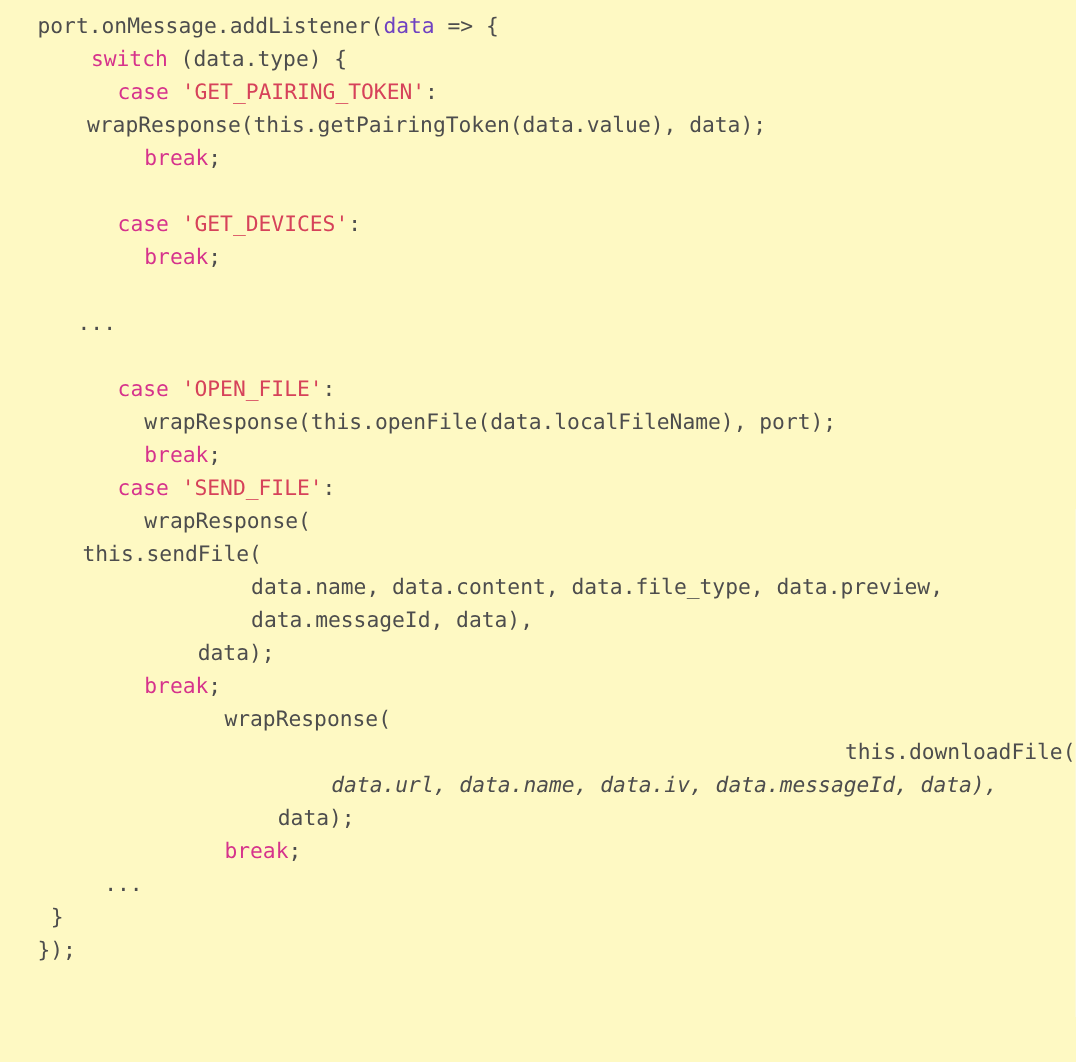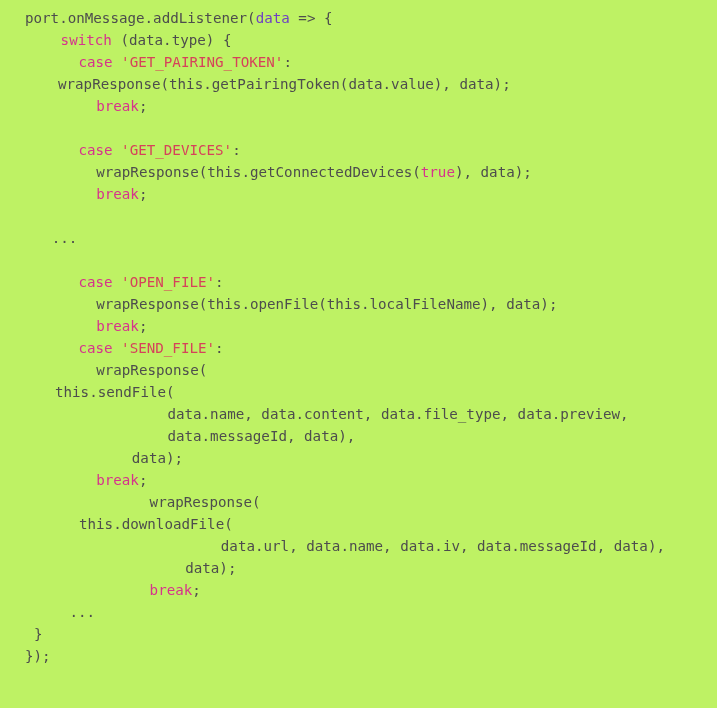--- a/index.html
+++ b/index.html
@@ -10,21 +10,21 @@
   body {
     width: 717px;
     height: 708px;
     overflow: hidden;
     font-family: "DejaVu Sans Mono", "Liberation Mono", monospace;
   }
   #code-block {
     box-sizing: border-box;
     width: 717px;
     height: 708px;
-    background: #bef264;
+    background: #fef9c3;
     padding: 7px 0 0 0;
   }
   .code-line {
     height: 22px;
     line-height: 22px;
     font-size: 14.2px;
     letter-spacing: 0px;
     white-space: pre;
     padding-left: 25px;
     color: #4d4d4d;
@@ -43,36 +43,35 @@
 <body>
 
 <div id="code-block">
     <div class="code-line" style="padding-left: 25px;"><span class="tok-plain">port.onMessage.addListener(</span><span class="tok-param">data</span><span class="tok-plain"> =&gt; {</span></div>
     <div class="code-line" style="padding-left: 60.6px;"><span class="tok-keyword">switch</span><span class="tok-plain"> (data.type) {</span></div>
     <div class="code-line" style="padding-left: 78.4px;"><span class="tok-keyword">case</span><span class="tok-plain"> </span><span class="tok-string">'GET_PAIRING_TOKEN'</span><span class="tok-plain">:</span></div>
     <div class="code-line" style="padding-left: 58px;"><span class="tok-plain">wrapResponse(this.getPairingToken(data.value), data);</span></div>
     <div class="code-line" style="padding-left: 96.2px;"><span class="tok-keyword">break</span><span class="tok-plain">;</span></div>
     <div class="code-line blank" style="padding-left: 25px;">&nbsp;</div>
     <div class="code-line" style="padding-left: 78.4px;"><span class="tok-keyword">case</span><span class="tok-plain"> </span><span class="tok-string">'GET_DEVICES'</span><span class="tok-plain">:</span></div>
-    <div class="code-line" style="padding-left: 96.2px;"><span class="tok-plain">wrapResponse(this.getConnectedDevices(</span><span class="tok-boolean">true</span><span class="tok-plain">), data);</span></div>
     <div class="code-line" style="padding-left: 96.2px;"><span class="tok-keyword">break</span><span class="tok-plain">;</span></div>
     <div class="code-line blank" style="padding-left: 25px;">&nbsp;</div>
     <div class="code-line" style="padding-left: 51.7px;"><span class="tok-ellipsis">...</span></div>
     <div class="code-line blank" style="padding-left: 25px;">&nbsp;</div>
     <div class="code-line" style="padding-left: 78.4px;"><span class="tok-keyword">case</span><span class="tok-plain"> </span><span class="tok-string">'OPEN_FILE'</span><span class="tok-plain">:</span></div>
-    <div class="code-line" style="padding-left: 96.2px;"><span class="tok-plain">wrapResponse(this.openFile(this.localFileName), data);</span></div>
+    <div class="code-line" style="padding-left: 96.2px;"><span class="tok-plain">wrapResponse(this.openFile(data.localFileName), port);</span></div>
     <div class="code-line" style="padding-left: 96.2px;"><span class="tok-keyword">break</span><span class="tok-plain">;</span></div>
     <div class="code-line" style="padding-left: 78.4px;"><span class="tok-keyword">case</span><span class="tok-plain"> </span><span class="tok-string">'SEND_FILE'</span><span class="tok-plain">:</span></div>
     <div class="code-line" style="padding-left: 96.2px;"><span class="tok-plain">wrapResponse(</span></div>
     <div class="code-line" style="padding-left: 55px;"><span class="tok-plain">this.sendFile(</span></div>
     <div class="code-line" style="padding-left: 167.4px;"><span class="tok-plain">data.name, data.content, data.file_type, data.preview,</span></div>
     <div class="code-line" style="padding-left: 167.4px;"><span class="tok-plain">data.messageId, data),</span></div>
     <div class="code-line" style="padding-left: 131.8px;"><span class="tok-plain">data);</span></div>
     <div class="code-line" style="padding-left: 96.2px;"><span class="tok-keyword">break</span><span class="tok-plain">;</span></div>
     <div class="code-line" style="padding-left: 149.6px;"><span class="tok-plain">wrapResponse(</span></div>
-    <div class="code-line" style="padding-left: 79px;"><span class="tok-plain">this.downloadFile(</span></div>
-    <div class="code-line" style="padding-left: 220.8px;"><span class="tok-plain">data.url, data.name, data.iv, data.messageId, data),</span></div>
+    <div class="code-line" style="padding-left: 100px; text-align: right;"><span class="tok-plain">this.downloadFile(</span></div>
+    <div class="code-line" style="padding-left: 220.8px; font-style: italic;"><span class="tok-plain">data.url, data.name, data.iv, data.messageId, data),</span></div>
     <div class="code-line" style="padding-left: 185.2px;"><span class="tok-plain">data);</span></div>
     <div class="code-line" style="padding-left: 149.6px;"><span class="tok-keyword">break</span><span class="tok-plain">;</span></div>
     <div class="code-line" style="padding-left: 69.5px;"><span class="tok-ellipsis">...</span></div>
     <div class="code-line" style="padding-left: 33.9px;"><span class="tok-plain">}</span></div>
     <div class="code-line" style="padding-left: 25px;"><span class="tok-plain">});</span></div>
   </div>
 
 </body></html>

